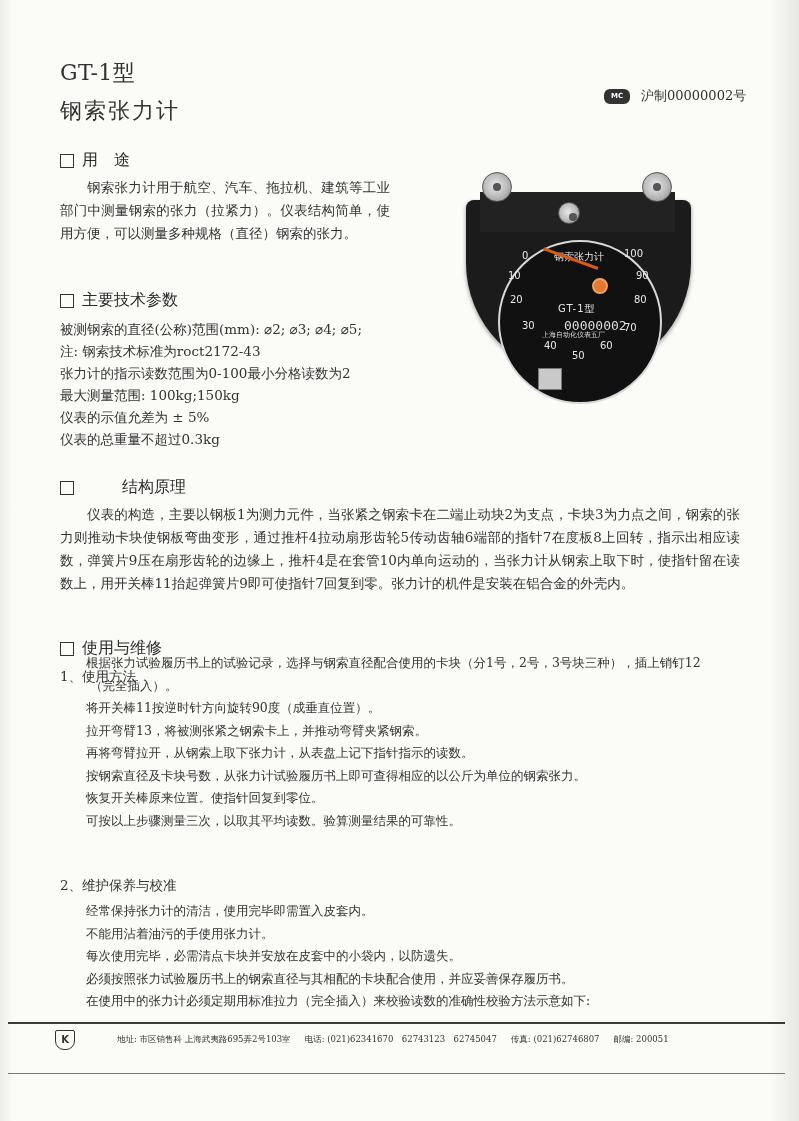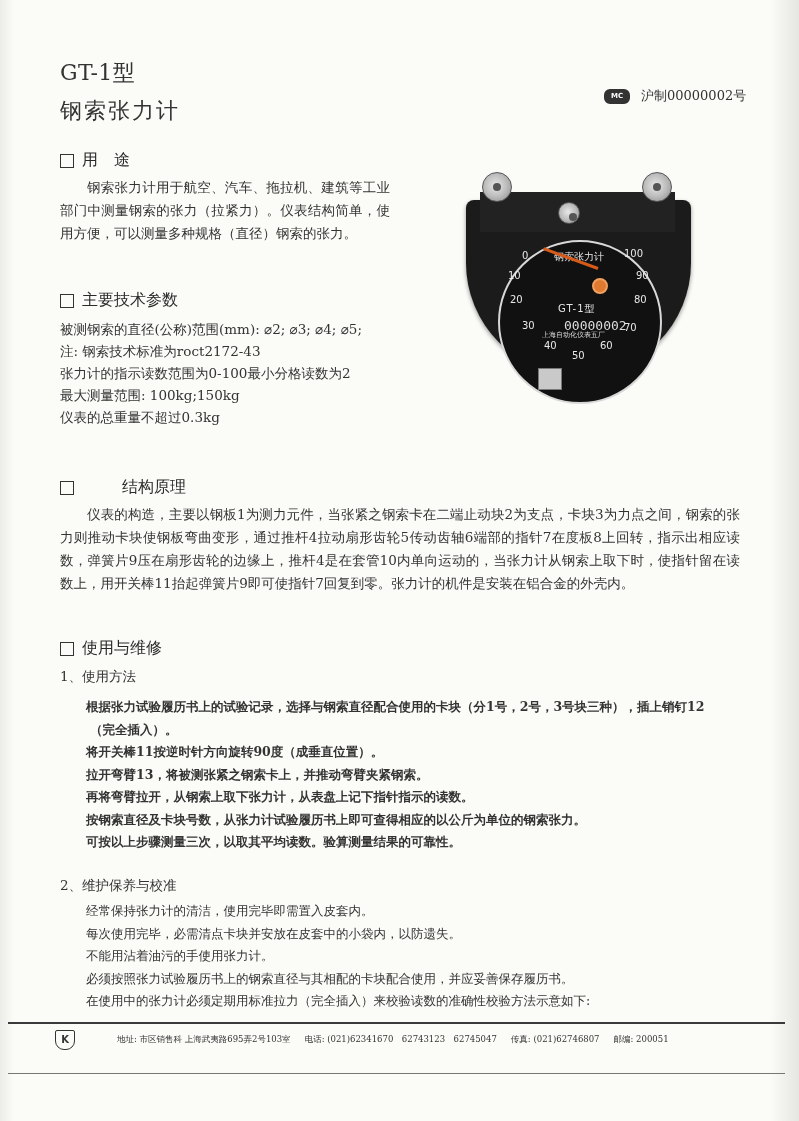--- a/index.html
+++ b/index.html
@@ -107,52 +107,54 @@
 
 <div class="section-head" style="top:290px;">
   <span class="checkbox"></span>
   <span>主要技术参数</span>
 </div>
 <div class="param-list">
   <div>被测钢索的直径(公称)范围(mm): ⌀2; ⌀3; ⌀4; ⌀5;</div>
   <div>注: 钢索技术标准为roct2172-43</div>
   <div>张力计的指示读数范围为0-100最小分格读数为2</div>
   <div>最大测量范围: 100kg;150kg</div>
+  <div>仪表的示值允差为 ± 5%</div>
   <div>仪表的总重量不超过0.3kg</div>
 </div>
 
 <div class="section-head" style="top:477px;gap:48px;">
   <span class="checkbox"></span>
   <span>结构原理</span>
 </div>
 <div class="para justify" style="left:60px; top:503px; width:680px;">
   <p class="indent">仪表的构造，主要以钢板1为测力元件，当张紧之钢索卡在二端止动块2为支点，卡块3为力点之间，钢索的张力则推动卡块使钢板弯曲变形，通过推杆4拉动扇形齿轮5传动齿轴6端部的指针7在度板8上回转，指示出相应读数，弹簧片9压在扇形齿轮的边缘上，推杆4是在套管10内单向运动的，当张力计从钢索上取下时，使指针留在读数上，用开关棒11抬起弹簧片9即可使指针7回复到零。张力计的机件是安装在铝合金的外壳内。</p>
 </div>
 
 <div class="section-head" style="top:638px;">
   <span class="checkbox"></span>
   <span>使用与维修</span>
 </div>
 
 <div class="usage-sub" style="top:668px;">1、使用方法</div>
-<div class="steps" style="top:696px;font-weight:bold;">
+<div class="steps" style="top:652px;">
   <div>根据张力试验履历书上的试验记录，选择与钢索直径配合使用的卡块（分1号，2号，3号块三种），插上销钉12</div>
   <div class="cont">（完全插入）。</div>
   <div>将开关棒11按逆时针方向旋转90度（成垂直位置）。</div>
   <div>拉开弯臂13，将被测张紧之钢索卡上，并推动弯臂夹紧钢索。</div>
   <div>再将弯臂拉开，从钢索上取下张力计，从表盘上记下指针指示的读数。</div>
   <div>按钢索直径及卡块号数，从张力计试验履历书上即可查得相应的以公斤为单位的钢索张力。</div>
+  <div>恢复开关棒原来位置。使指针回复到零位。</div>
   <div>可按以上步骤测量三次，以取其平均读数。验算测量结果的可靠性。</div>
 </div>
 
 <div class="usage-sub" style="top:877px;">2、维护保养与校准</div>
 <div class="steps" style="top:900px;">
   <div>经常保持张力计的清洁，使用完毕即需置入皮套内。</div>
+  <div>不能用沾着油污的手使用张力计。</div>
   <div>每次使用完毕，必需清点卡块并安放在皮套中的小袋内，以防遗失。</div>
-  <div>不能用沾着油污的手使用张力计。</div>
   <div>必须按照张力试验履历书上的钢索直径与其相配的卡块配合使用，并应妥善保存履历书。</div>
   <div>在使用中的张力计必须定期用标准拉力（完全插入）来校验读数的准确性校验方法示意如下:</div>
 </div>
 
 <div class="footer-line"></div>
 <div class="footer">
   <div class="k-logo">K</div>
   <span>地址: 市区销售科 上海武夷路695弄2号103室</span>
   <span>电话: (021)62341670　62743123　62745047</span>
   <span>传真: (021)62746807</span>

